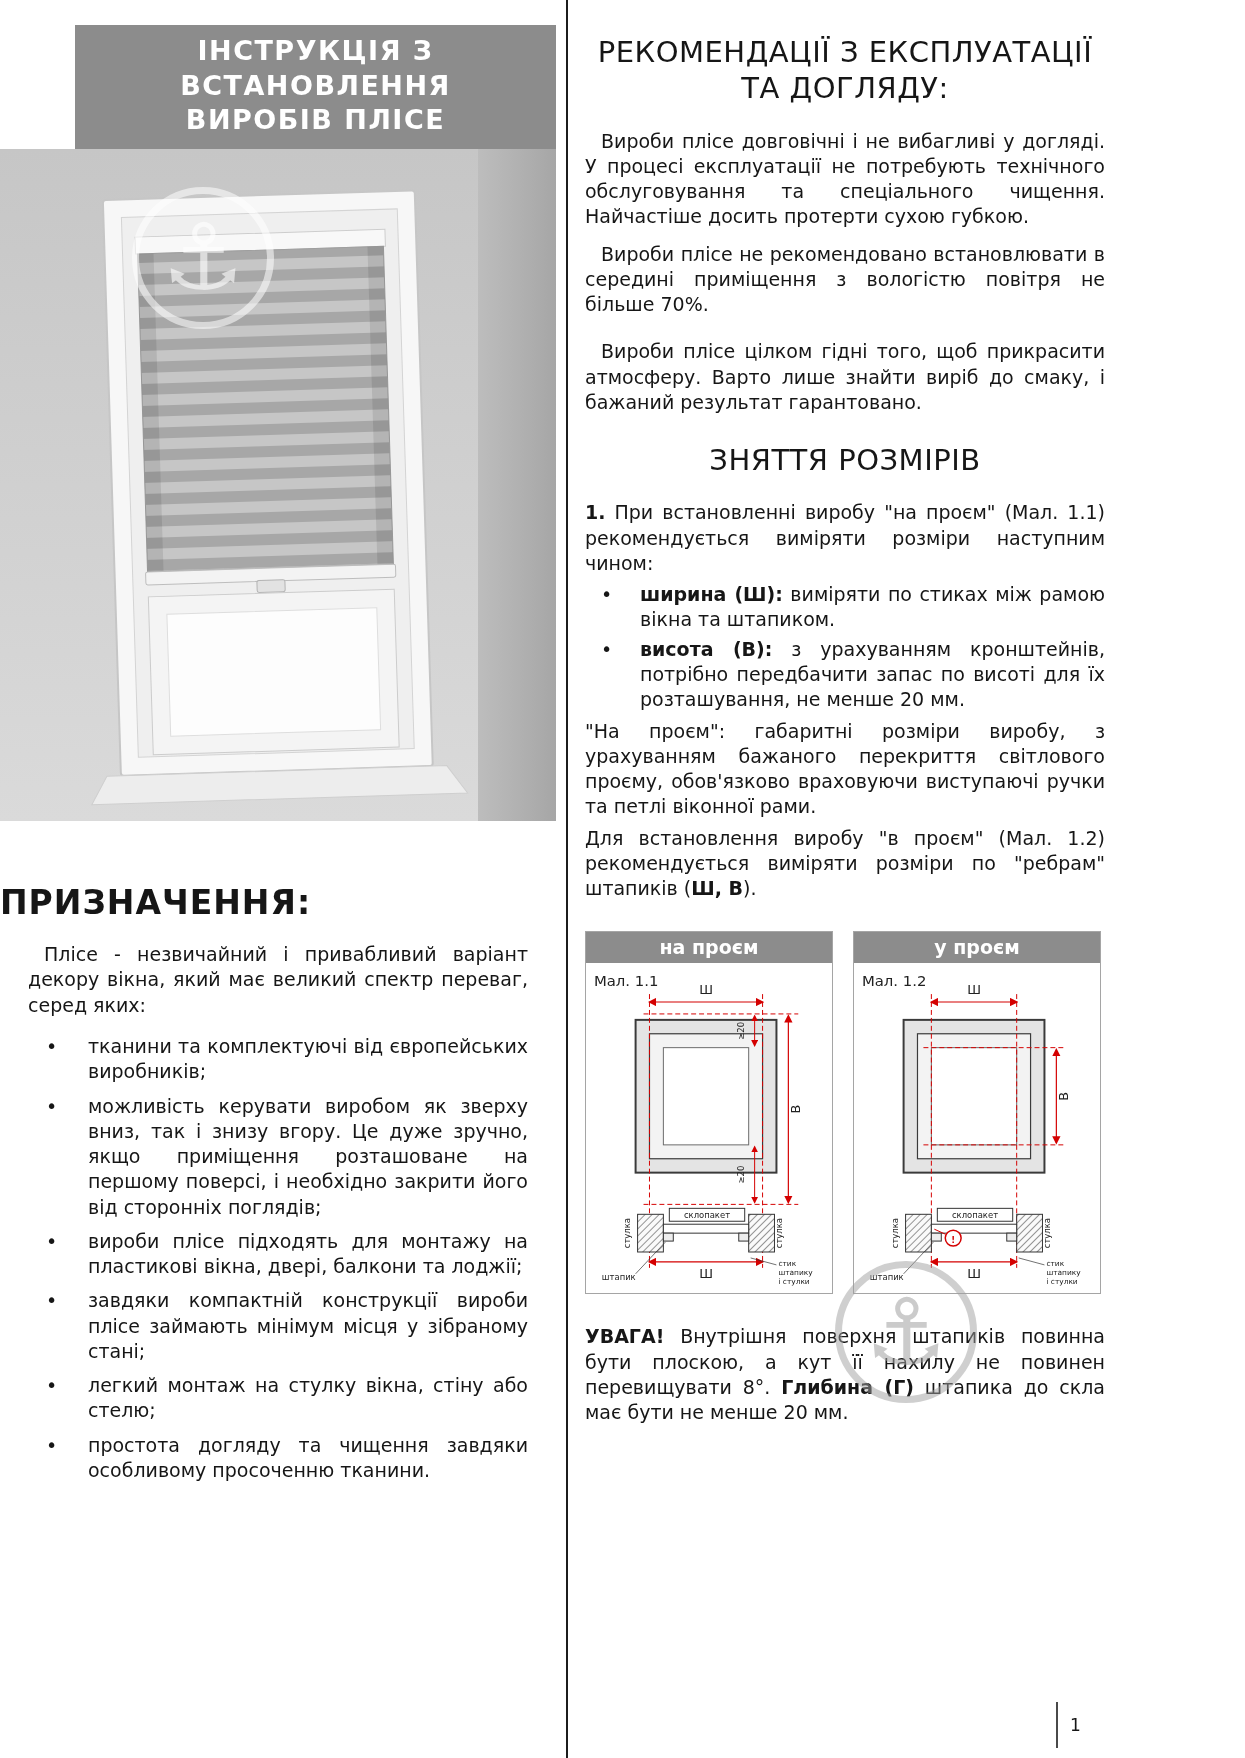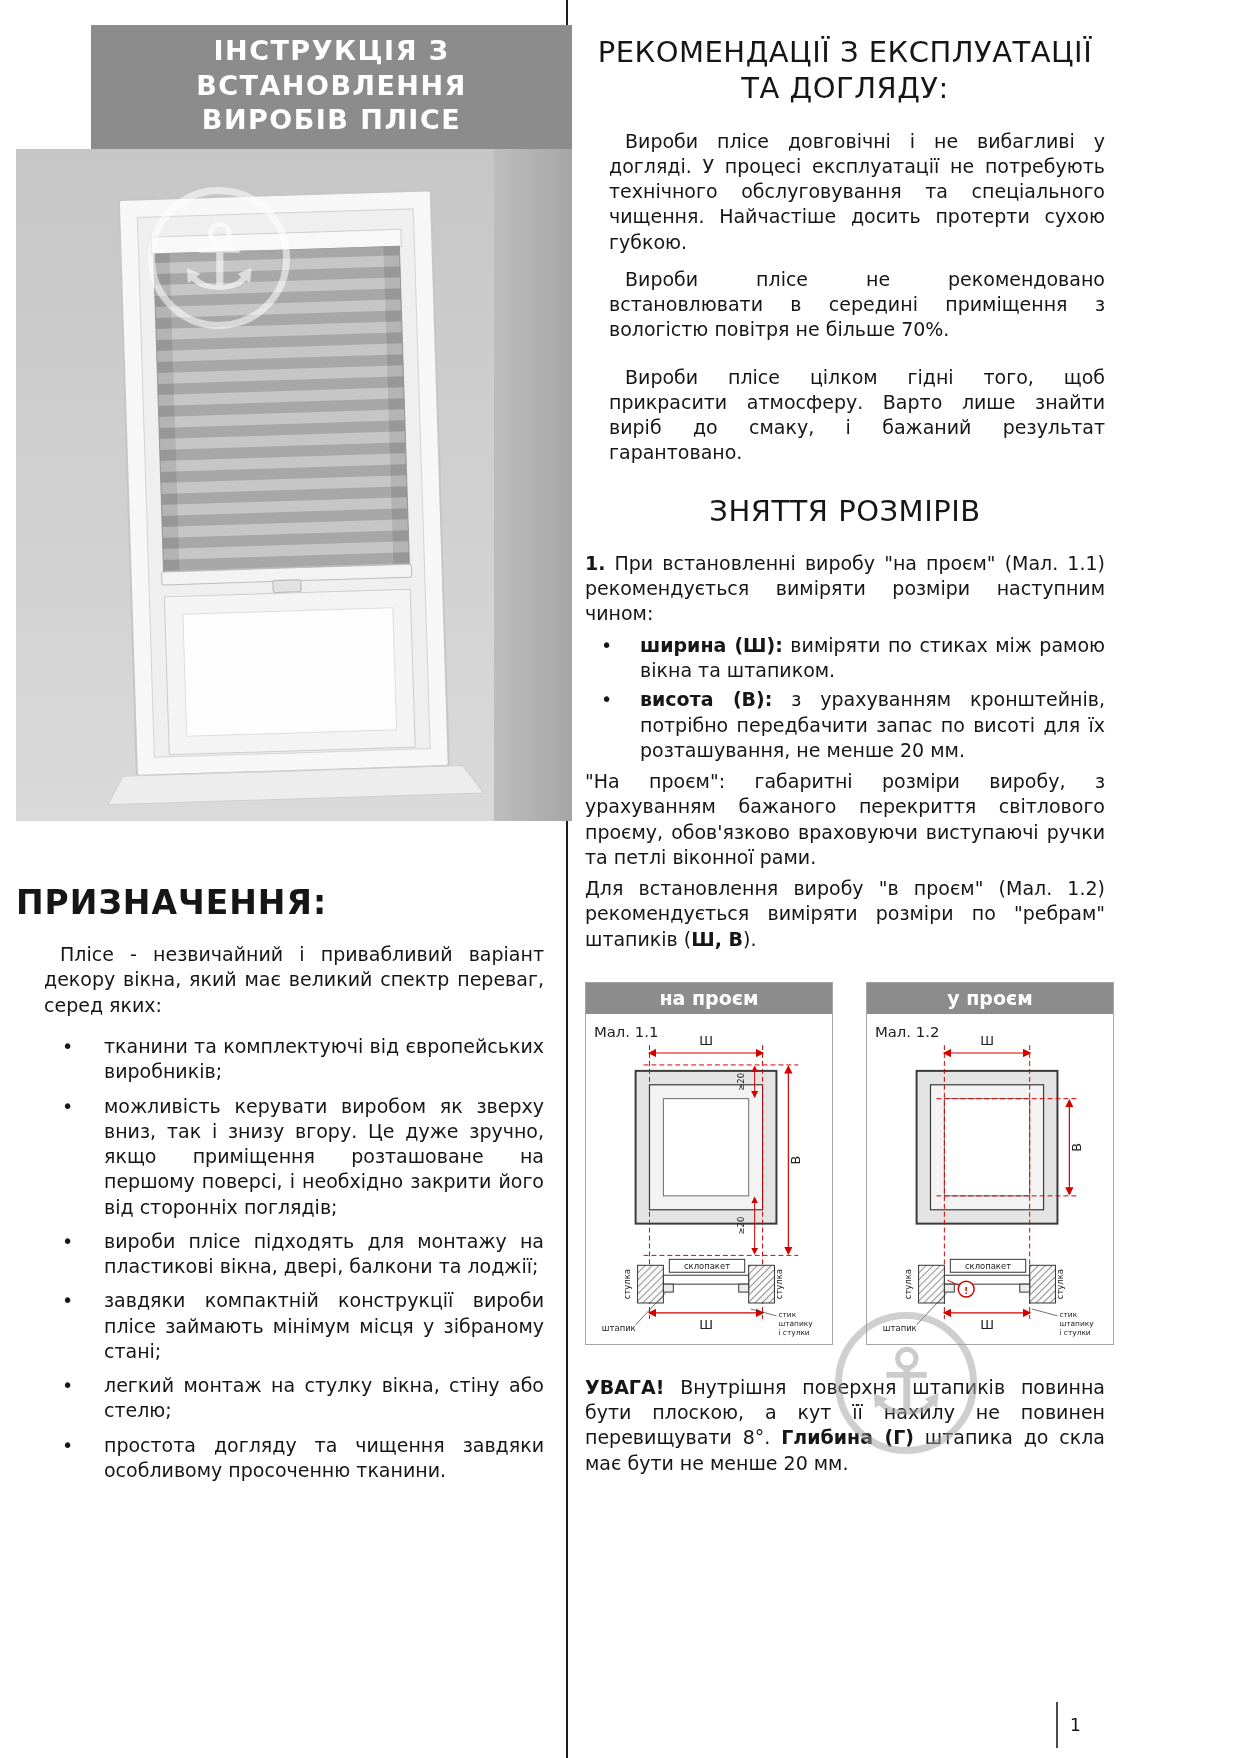--- a/index.html
+++ b/index.html
@@ -4,21 +4,21 @@
 <style>
   * { margin:0; padding:0; box-sizing:border-box; }
   html,body { background:#ffffff; }
   .page {
     position:relative; width:1245px; height:1758px; background:#ffffff;
     font-family:"DejaVu Sans","Liberation Sans",sans-serif; color:#161616; overflow:hidden;
   }
   .col-divider { position:absolute; left:566px; top:0; width:2px; height:1758px; background:#1c1c1c; }
 
   
-  .left-col { position:absolute; left:16px; top:0; width:556px; }
+  .left-col { position:absolute; left:0; top:0; width:556px; }
   .left-header {
     margin:25px 0 0 75px; width:481px; background:#8c8c8c; color:#ffffff;
     text-align:center; font-weight:bold; font-size:27px; line-height:1.28;
     padding:9px 6px 11px; letter-spacing:1.5px; white-space:pre-line;
   }
   .photo { position:relative; width:556px; height:672px; }
   .photo svg { display:block; }
 
   .watermark {
     position:absolute; border:7px solid rgba(255,255,255,0.55); border-radius:50%;
@@ -34,30 +34,30 @@
   .bullets { margin:16px 28px 0 28px; list-style:none; }
   .bullets li { position:relative; padding-left:60px; font-size:19px; line-height:1.33; text-align:justify; margin-bottom:9px; }
   .bullets li::before { content:"•"; position:absolute; left:18px; top:0; font-size:19px; }
 
   
   .right-col { position:absolute; left:585px; top:0; width:520px; }
   .rec-title, .meas-title { text-align:center; font-weight:normal; font-size:29px; line-height:1.25; letter-spacing:0.5px; white-space:pre-line; }
   .rec-title { margin-top:34px; }
   .meas-title { margin-top:27px; }
   .body { font-size:19px; line-height:1.33; text-align:justify; }
-  .indent { text-indent:16px;margin-left:24px; }
+  .indent { text-indent:16px; }
   .p-gap-lg { margin-top:22px; }
   .p-gap-md { margin-top:12px; }
   .p-gap-sm { margin-top:6px; }
   .m-bullets { margin:6px 0 0 0; list-style:none; }
   .m-bullets li { position:relative; padding-left:55px; font-size:19px; line-height:1.33; text-align:justify; margin-bottom:4px; }
   .m-bullets li::before { content:"•"; position:absolute; left:16px; top:0; }
 
   
-  .figures { position:relative; margin-top:30px; display:flex; gap:33px; }
+  .figures { position:relative; margin-top:30px; display:flex; gap:20px; }
   .panel { width:248px; border:1px solid #a5a5a5; background:#fff; }
   .panel-header { background:#8c8c8c; color:#fff; font-weight:bold; font-size:19px; text-align:center; padding:4px 0 5px; }
   .fig-svg { display:block; width:246px; height:330px; }
   .fig-svg text { font-family:"DejaVu Sans","Liberation Sans",sans-serif; fill:#222; }
   .fig-svg .cap { font-size:15px; }
   .fig-svg .lbl { font-size:13px; }
   .fig-svg .sm { font-size:8.5px; }
   .fig-svg .xs { font-size:7.5px; }
   .fig-svg .red-t { fill:#d40000; font-weight:bold; }
   .mid { text-anchor:middle; }

